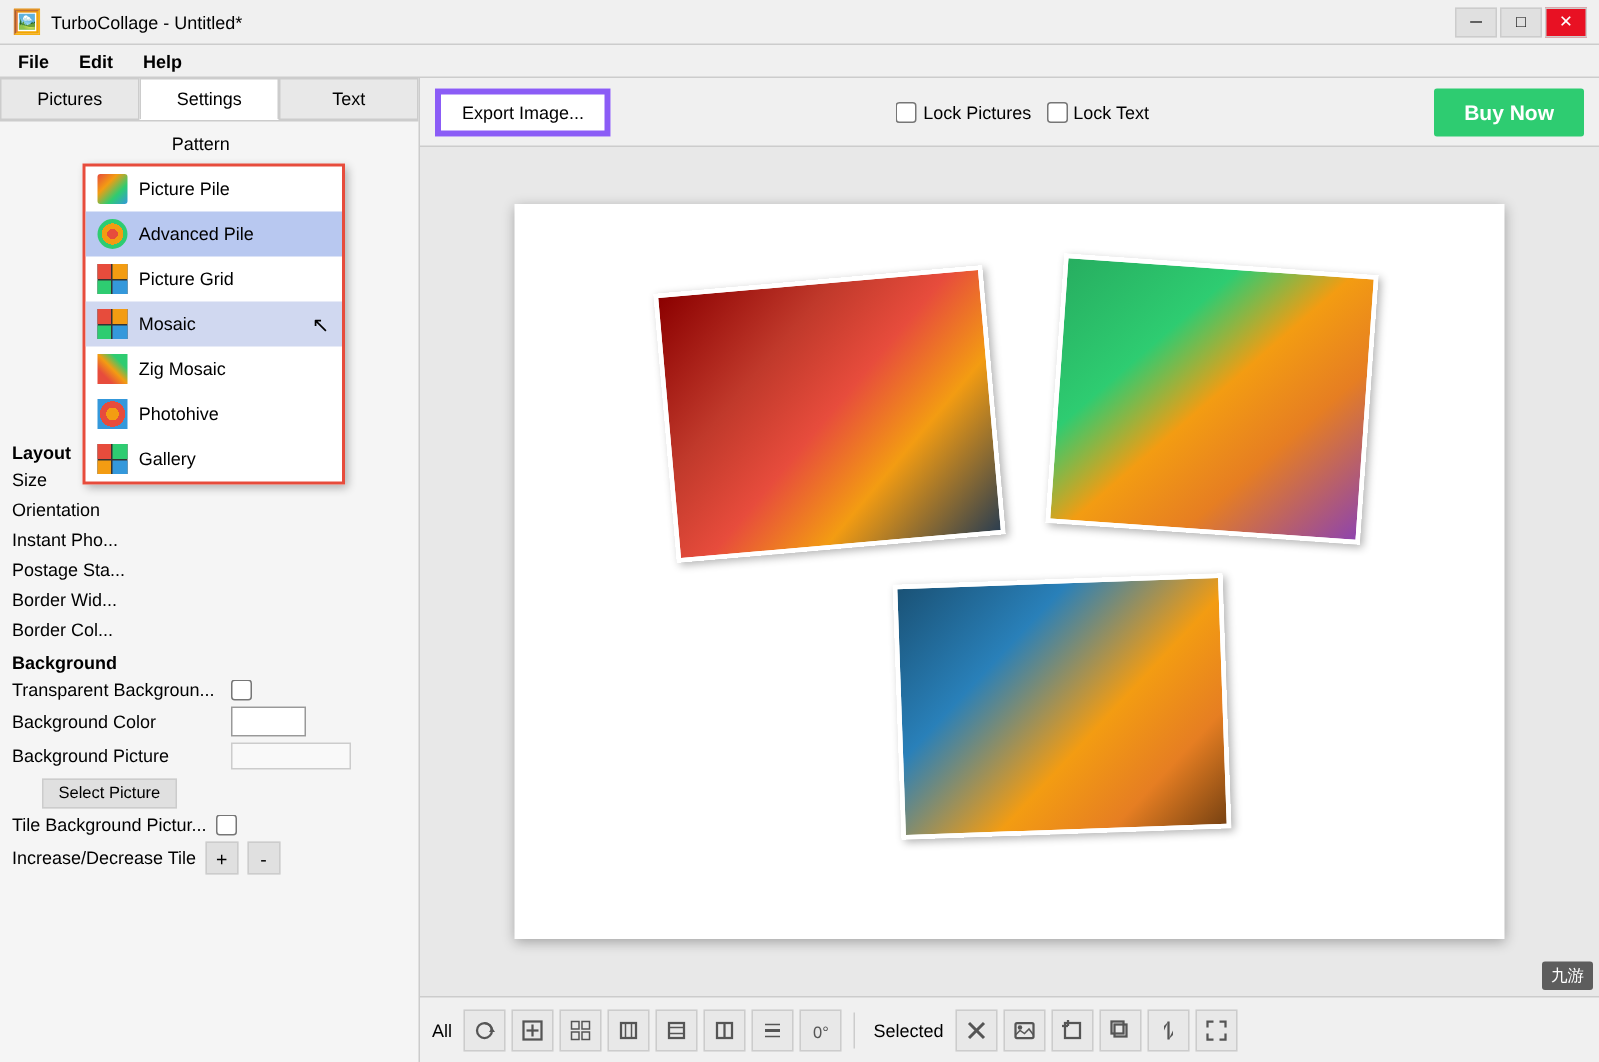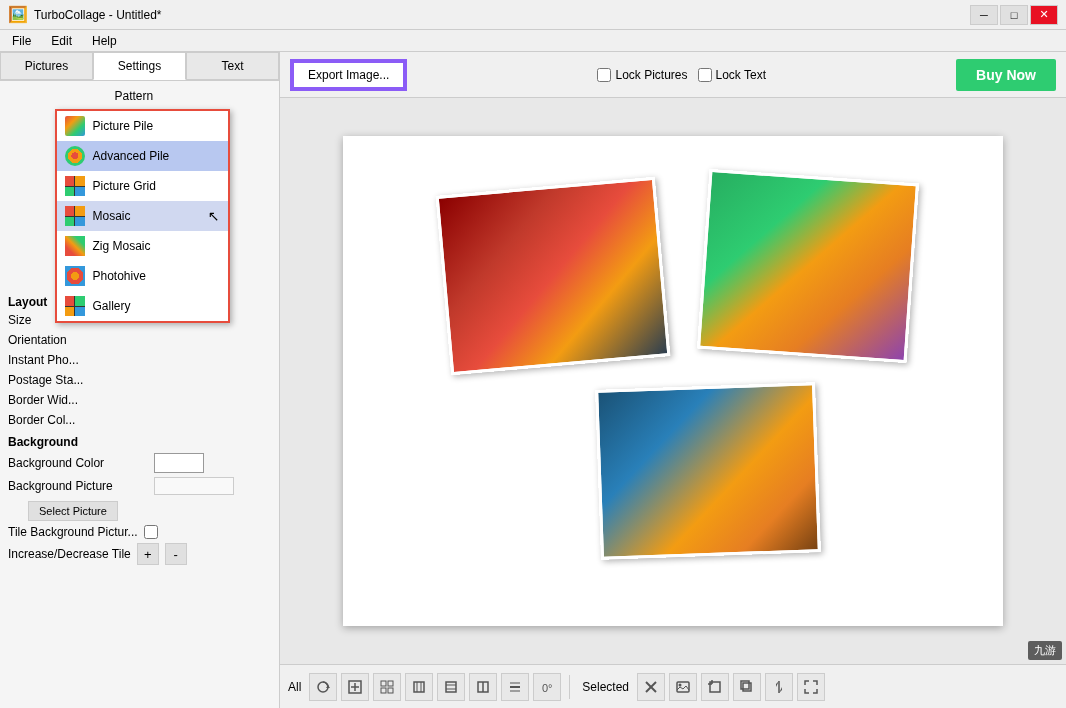--- a/index.html
+++ b/index.html
@@ -23,21 +23,21 @@
     
     .menu-bar {
       background: #f0f0f0;
       height: 22px;
       display: flex;
       align-items: center;
       padding: 0 4px;
       border-bottom: 1px solid #ccc;
       gap: 4px;
     }
-    .menu-item { padding: 2px 8px; cursor: pointer; font-size: 12px; }
+    .menu-item { padding: 2px 8px; cursor: pointer; font-size: 12px; font-weight: bold; }
 
     
     .main-layout { display: flex; height: calc(708px - 52px); }
 
     
     .left-panel { width: 280px; background: #f5f5f5; border-right: 1px solid #ccc; display: flex; flex-direction: column; }
 
     
     .tab-bar { display: flex; border-bottom: 1px solid #ccc; }
     .tab { flex: 1; padding: 6px 10px; text-align: center; cursor: pointer; border: 1px solid #ccc; background: #e8e8e8; font-size: 12px; }
@@ -386,20 +386,24 @@
         </div>
         <div class="prop-row">
           <span class="prop-label">Border Wid...</span>
         </div>
         <div class="prop-row">
           <span class="prop-label">Border Col...</span>
         </div>
 
         <div class="section-header">Background</div>
 
+        <div class="bg-row">
+          <span class="bg-label">Transparent Backgroun...</span>
+          <input type="checkbox" class="checkbox-input" style="">
+        </div>
 
         <div class="bg-row">
           <span class="bg-label">Background Color</span>
           <div class="color-swatch"></div>
         </div>
 
         <div>
           <div class="bg-row">
             <span class="bg-label">Background Picture</span>
             <div style="width:80px;height:18px;border:1px solid #ccc;background:#f9f9f9;"></div>

